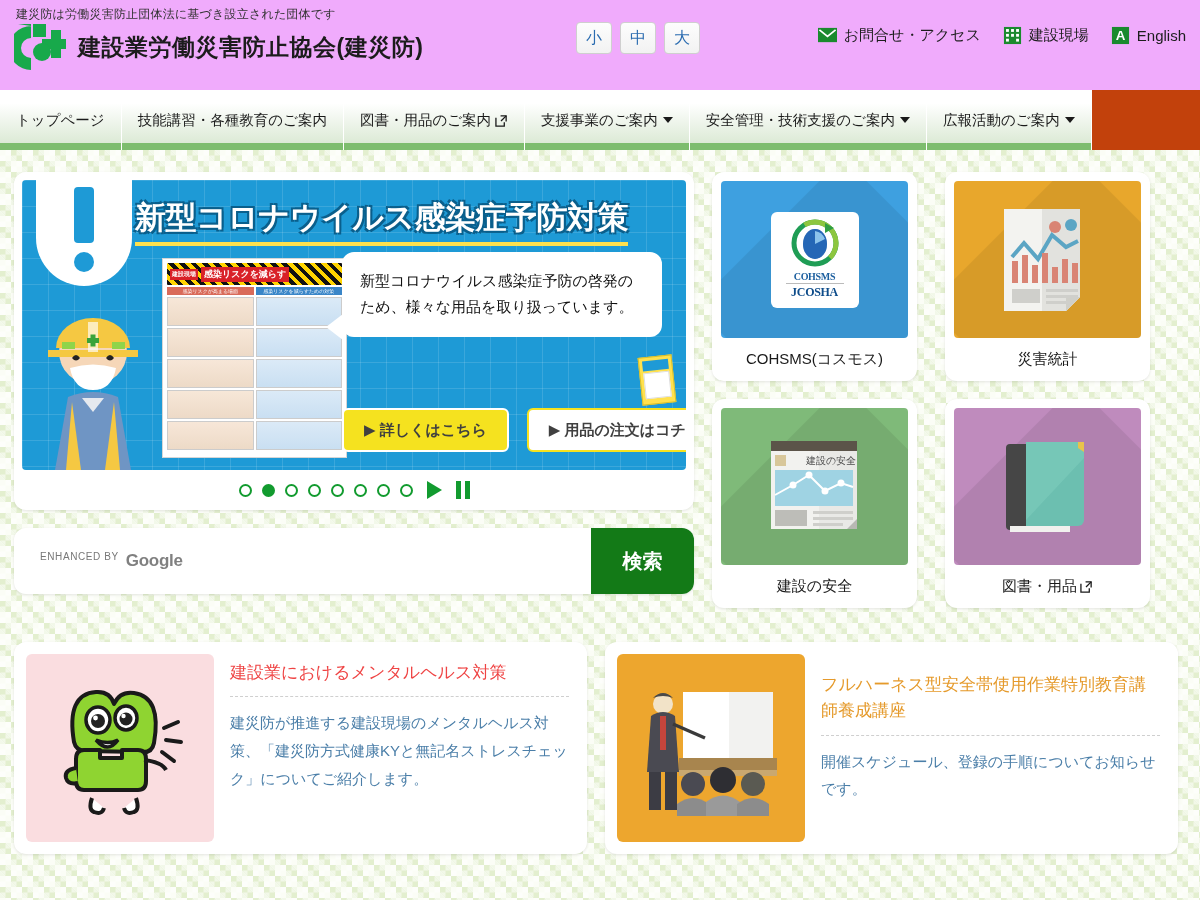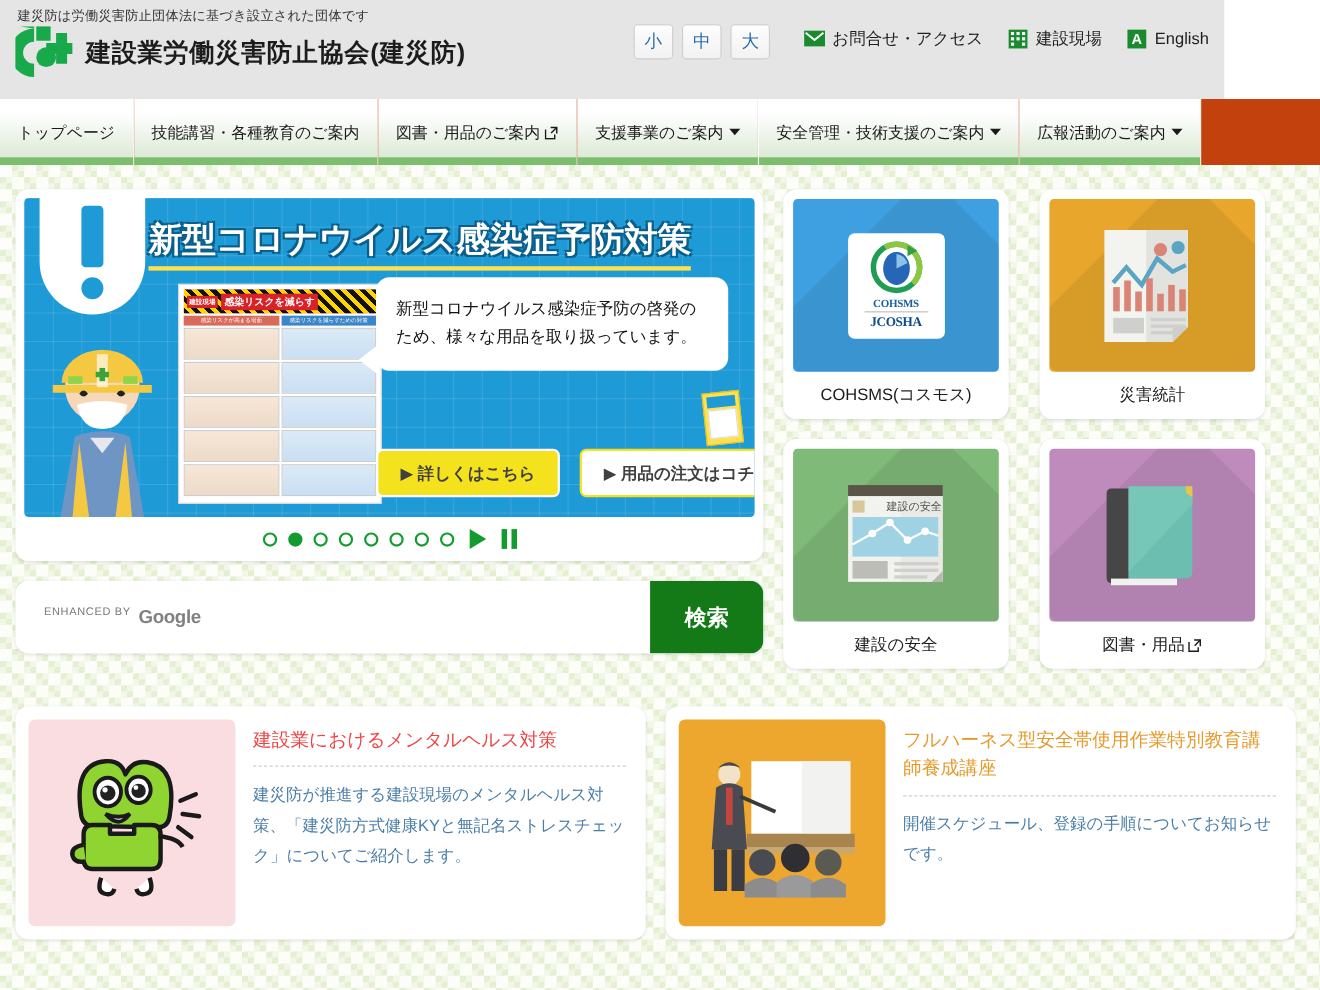--- a/index.html
+++ b/index.html
@@ -32,22 +32,22 @@
     background-image:
       linear-gradient(45deg, rgba(255,255,255,0.55) 25%, transparent 25%, transparent 75%, rgba(255,255,255,0.55) 75%),
       linear-gradient(45deg, rgba(255,255,255,0.55) 25%, transparent 25%, transparent 75%, rgba(255,255,255,0.55) 75%);
     background-size: 11px 11px;
     background-position: 0 0, 5.5px 5.5px;
   }
 
   
   .header {
     position: relative; z-index: 5;
-    width: 1113px; height: 90px;
-    background: #e5e5e5;
+    width: 1200px; height: 90px;
+    background: #f0abfc;
   }
   .tagline {
     position: absolute; left: 16px; top: 6px;
     font-size: 12px; color: #333; letter-spacing: 0.2px;
     white-space: nowrap;
   }
   .brand {
     position: absolute; left: 14px; top: 22px;
     display: flex; align-items: center; gap: 12px;
   }
@@ -278,21 +278,21 @@
   .info-card {
     width: 573px; background: #fff; border-radius: 12px; padding: 12px;
     display: flex; gap: 16px; box-shadow: 0 1px 3px rgba(0,0,0,0.10);
     cursor: pointer;
   }
   .info-thumb { width: 188px; height: 188px; border-radius: 6px; flex: none; position: relative; overflow:hidden; }
   .info-thumb.pink { background: #fadde0; }
   .info-thumb.amber { background: #eda62e; }
   .info-body { flex: 1; padding-top: 6px; padding-right: 6px; }
   .info-title { font-size: 17px; line-height: 1.55; color: #ef4444; }
-  .info-title.amber { color: #e59a2b; }
+  .info-title.amber { color: #e59a2b; margin-top: 12px; }
   .info-divider { border-top: 1px dashed #cfcfcf; margin: 10px 0 12px 0; }
   .info-text { font-size: 15px; line-height: 1.85; color: #4a7ea8; }
 </style>
 </head>
 <body>
 
 <div class="page-bg"></div>
 
 <div class="header">
   <div class="tagline">建災防は労働災害防止団体法に基づき設立された団体です</div>

